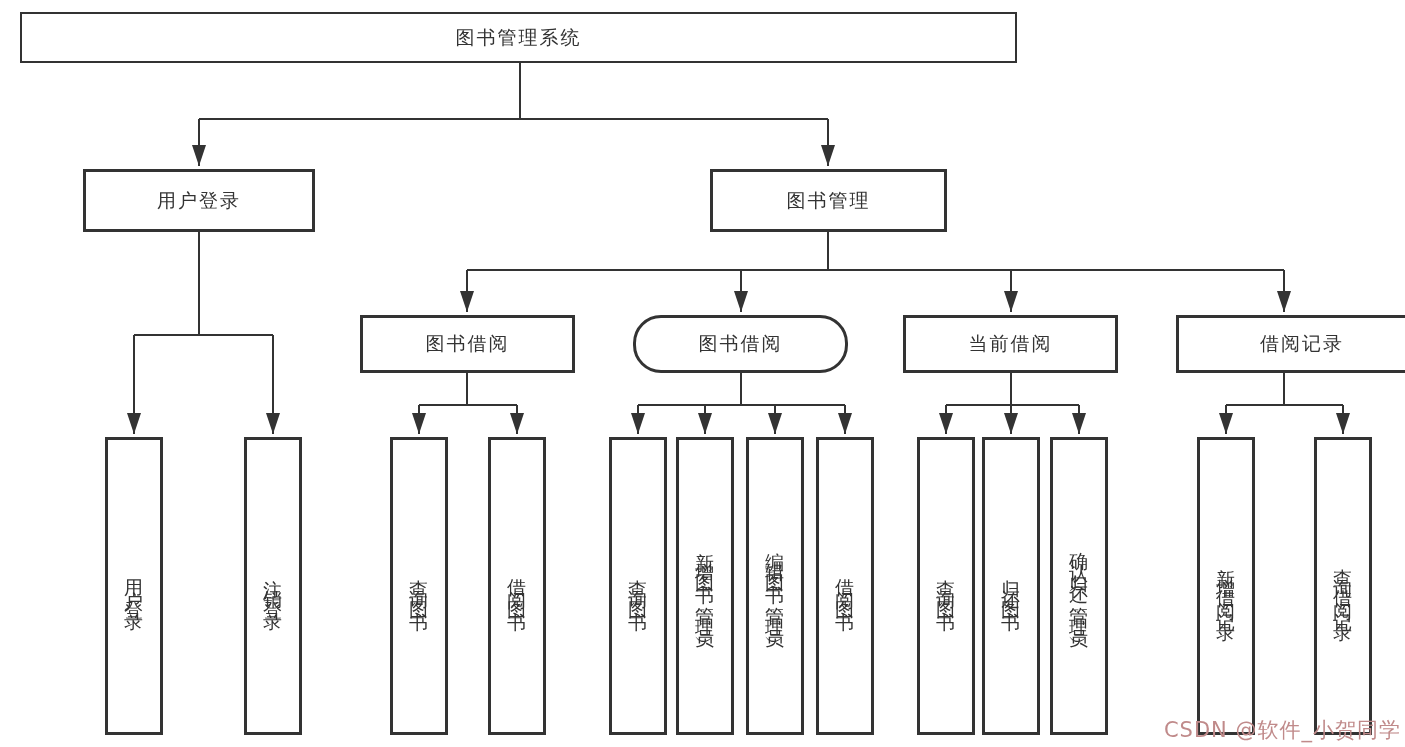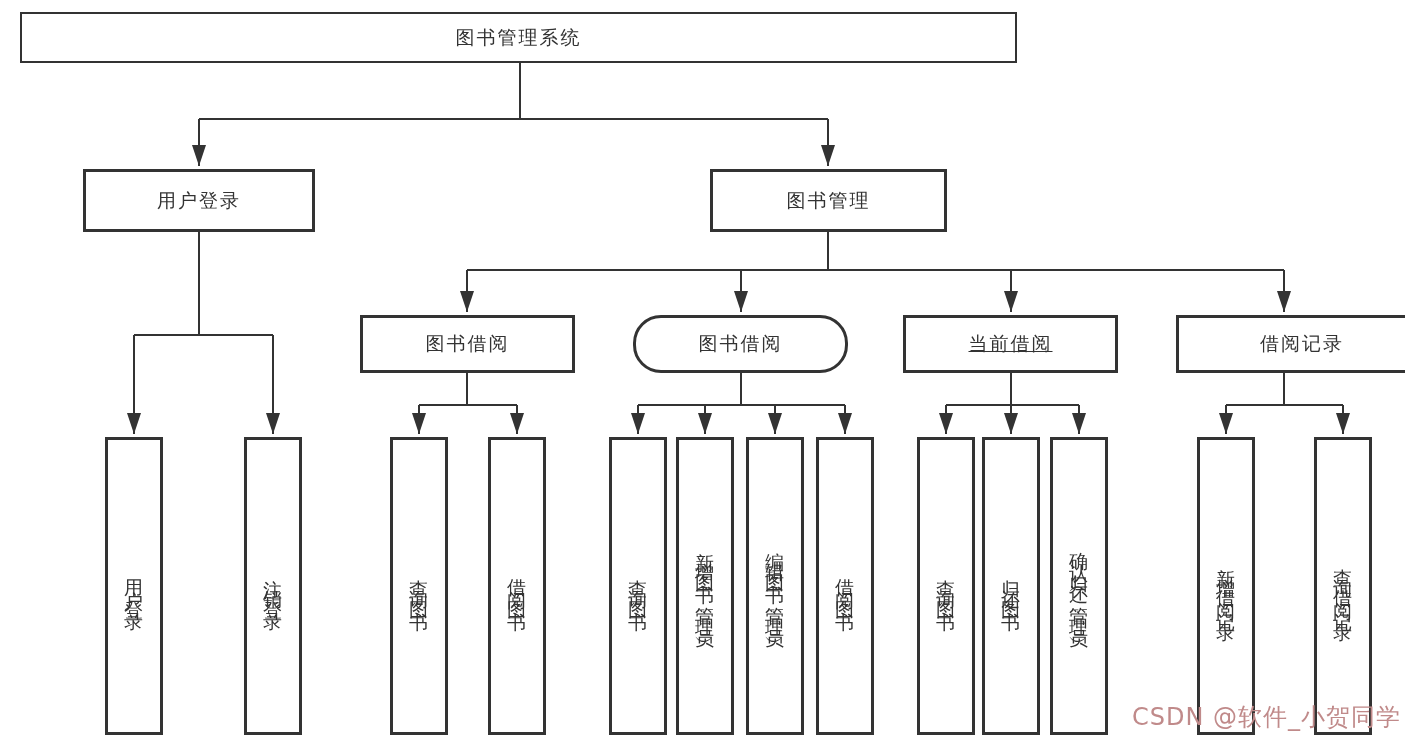--- a/index.html
+++ b/index.html
@@ -31,22 +31,22 @@
     writing-mode:vertical-rl;
     text-orientation:mixed;
     font-size:19px;
     letter-spacing:11px;
     color:#333333;
     line-height:1;
   }
   .watermark{
     position:absolute;
     right:4px;
-    bottom:14px;
-    font-size:24px;
+    bottom:3px;
+    font-size:21px;
     letter-spacing:1px;
     color:#c08a8a;
     z-index:3;
     white-space:nowrap;
   }
 </style>
 </head>
 <body>
 
 <div id="canvas">
@@ -111,21 +111,21 @@
   <div class="node" style="left:710px;top:169px;width:237px;height:63px;">
     <span class="hlabel">图书管理</span>
   </div>
 
   <div class="node" style="left:360px;top:315px;width:215px;height:58px;">
     <span class="hlabel">图书借阅</span>
   </div>
   <div class="node" style="left:633px;top:315px;width:215px;height:58px;border-radius:28px;">
     <span class="hlabel">图书借阅</span>
   </div>
-  <div class="node" style="left:903px;top:315px;width:215px;height:58px;text-decoration:underline;">
+  <div class="node" style="left:903px;top:315px;width:215px;height:58px;">
     <span class="hlabel">当前借阅</span>
   </div>
   <div class="node" style="left:1176px;top:315px;width:252px;height:58px;">
     <span class="hlabel">借阅记录</span>
   </div>
 
   <div class="node" style="left:105px;top:437px;width:58px;height:298px;">
     <span class="vlabel">用户登录</span>
   </div>
   <div class="node" style="left:244px;top:437px;width:58px;height:298px;">

